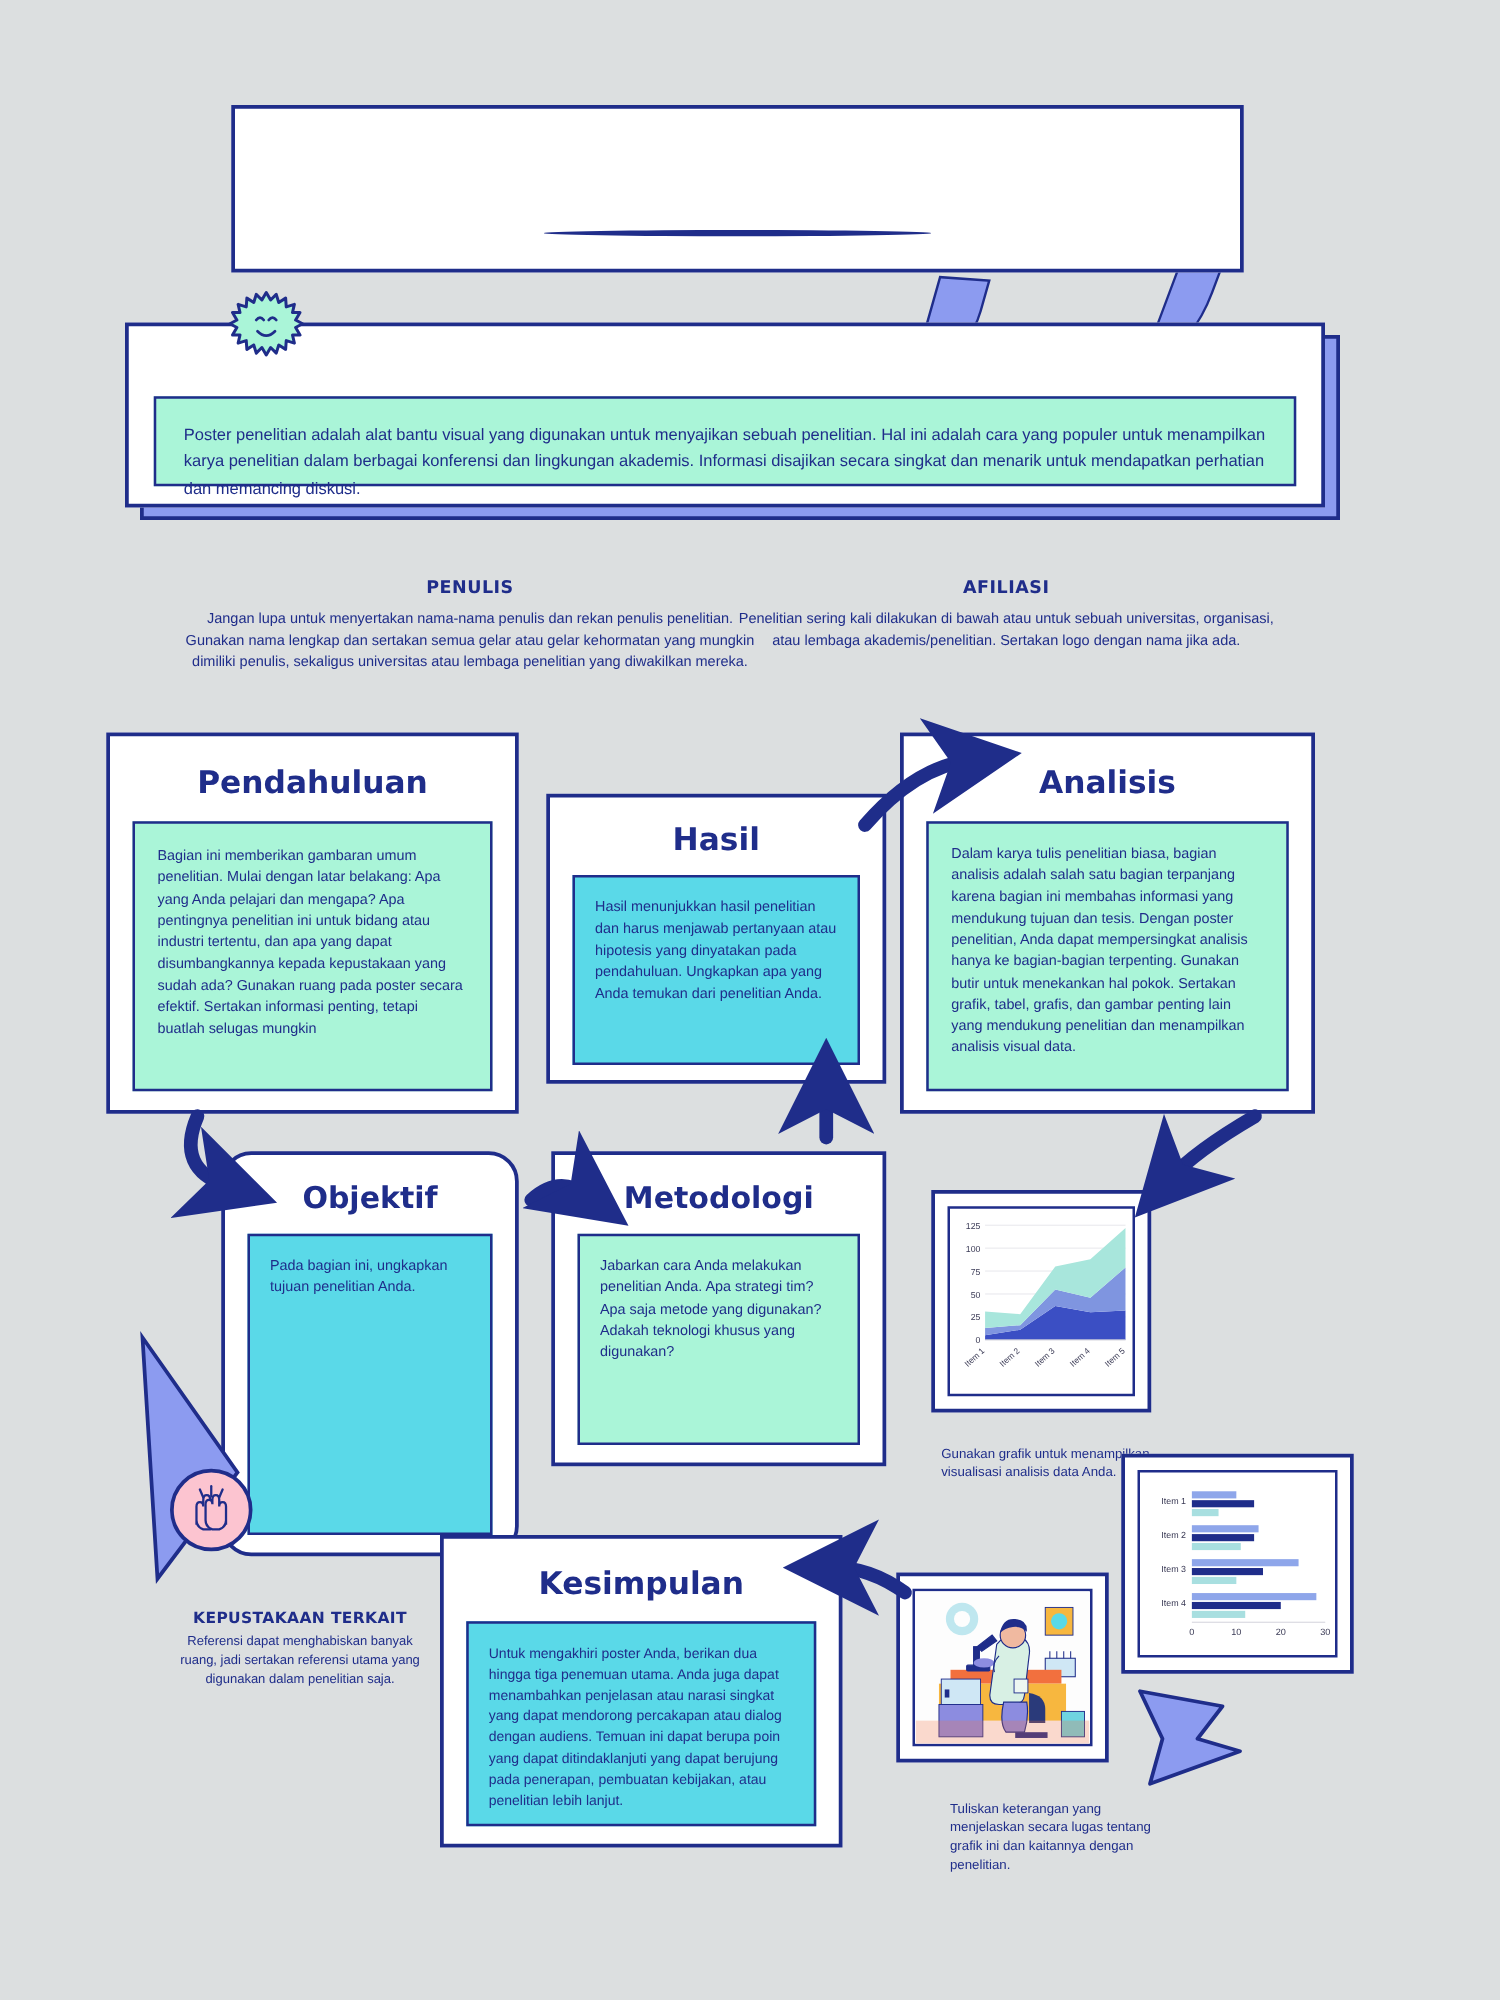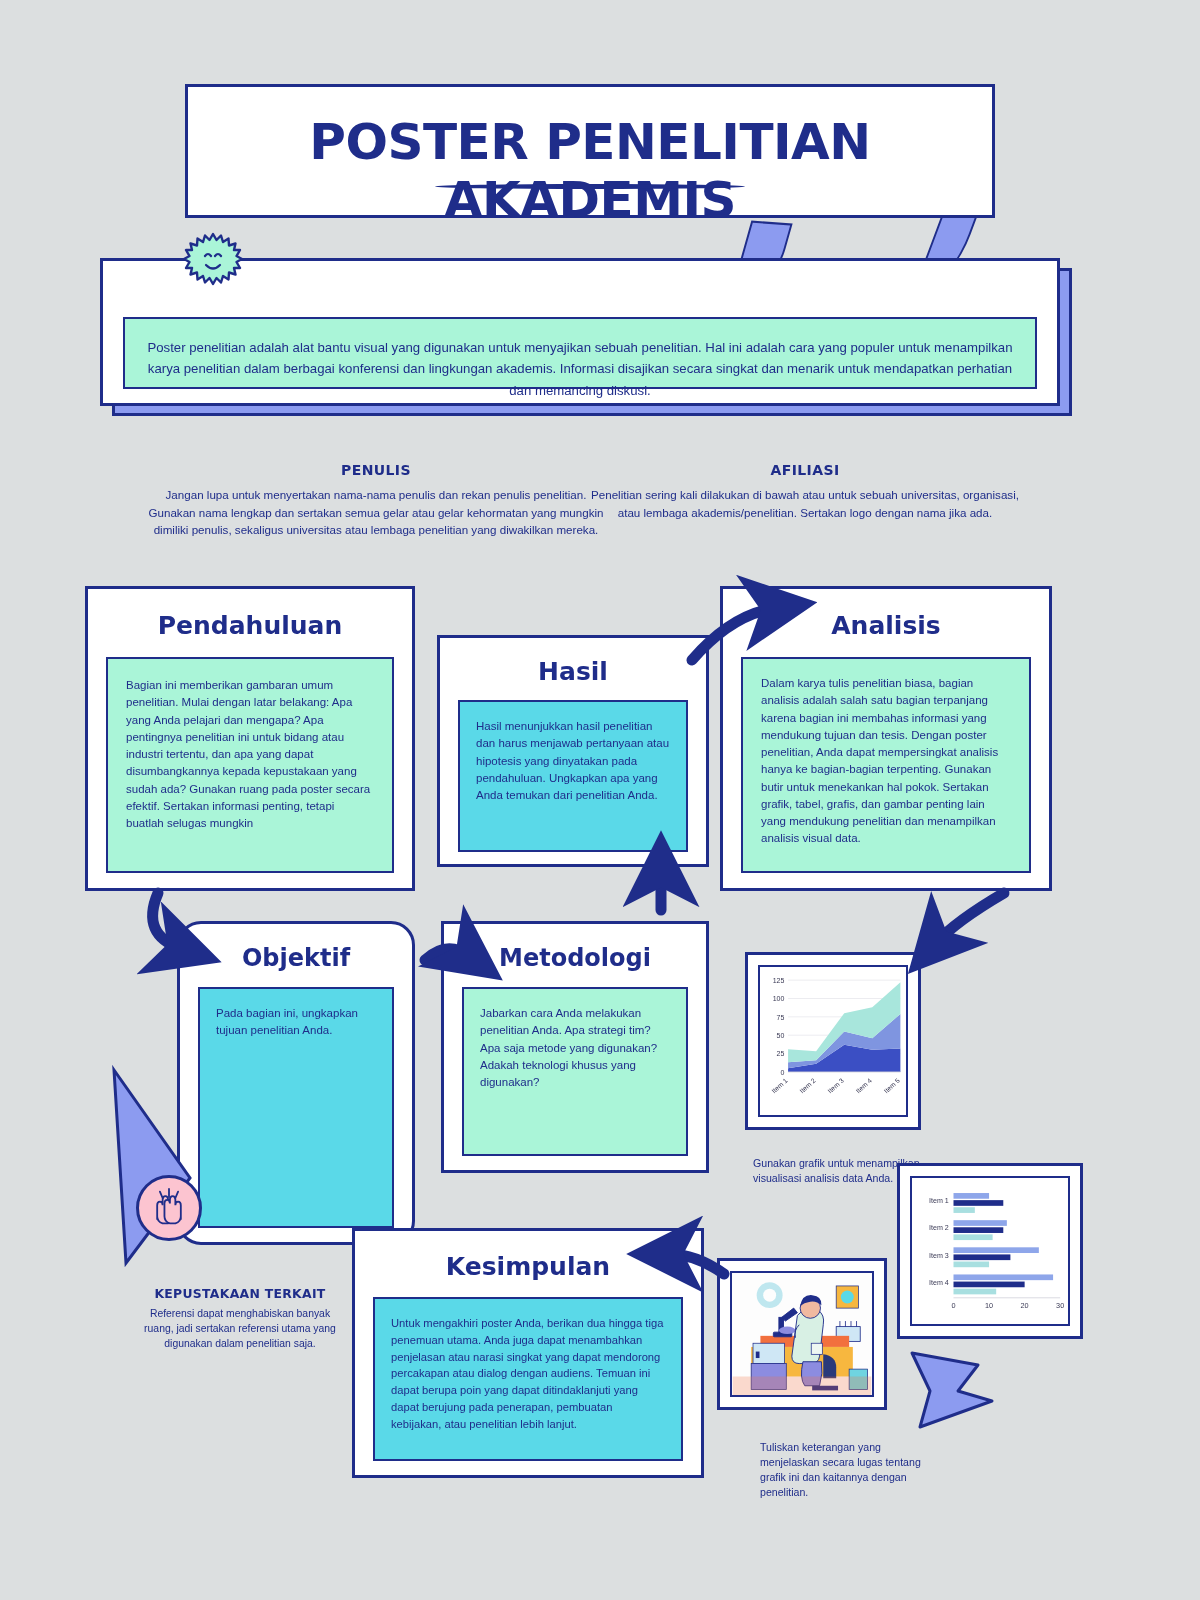--- a/index.html
+++ b/index.html
@@ -44,21 +44,21 @@
     border-radius: 0 0 60% 10%;
   }
 
   
   .intro-shadow {
     position: absolute; left: 112px; top: 268px; width: 960px; height: 148px;
     background: #8c9bf0; border: 3px solid #1f2d8a;
   }
   .intro-outer {
     position: absolute; left: 100px; top: 258px; width: 960px; height: 148px;
-    background: #ffffff; border: 3px solid #1f2d8a; text-align: center;
+    background: #ffffff; border: 3px solid #1f2d8a;
   }
   .intro-inner {
     position: absolute; left: 20px; top: 56px; right: 20px; bottom: 14px;
     background: #aaf5d8; border: 2px solid #1f2d8a;
     padding: 18px 22px;
   }
   .intro-text {
     font-size: 13.2px; line-height: 1.62; color: #1f2d8a;
   }
   .sun-icon { position: absolute; left: 182px; top: 230px; width: 62px; height: 62px; }
@@ -121,21 +121,21 @@
 
   
   .c-metodologi { left: 441px; top: 921px; width: 268px; height: 252px; }
   .c-metodologi .card-title { font-size: 24px; margin-top: 20px; }
   .c-metodologi .card-body {
     left: 18px; right: 18px; top: 63px; bottom: 14px;
     background: #aaf5d8; padding: 16px 16px; font-size: 11.5px;
   }
 
   
-  .c-kesimpulan { left: 352px; top: 1228px; width: 352px; height: 250px; }
+  .c-kesimpulan { left: 352px; top: 1228px; width: 322px; height: 250px; }
   .c-kesimpulan .card-title { font-size: 25px; margin-top: 21px; }
   .c-kesimpulan .card-body {
     left: 18px; right: 18px; top: 66px; bottom: 14px;
     background: #5ad9e8; padding: 16px 16px; font-size: 11.2px;
   }
 
   
   .panel {
     position: absolute; background: #ffffff; border: 3px solid #1f2d8a;
   }
@@ -173,21 +173,20 @@
 </style>
 </head>
 <body>
 
 <div class="poster">
 
   <div class="ribbon ribbon-a"></div>
   <div class="ribbon ribbon-b"></div>
 
   <div class="title-band">
-    <div class="title-text">POSTER PENELITIAN AKADEMIS</div>
     <div class="title-underline"></div>
   </div>
 
   <div class="intro-shadow"></div>
   <div class="intro-outer">
     <div class="intro-inner">
       <div class="intro-text">Poster penelitian adalah alat bantu visual yang digunakan untuk menyajikan sebuah penelitian. Hal ini adalah cara yang populer untuk menampilkan karya penelitian dalam berbagai konferensi dan lingkungan akademis. Informasi disajikan secara singkat dan menarik untuk mendapatkan perhatian dan memancing diskusi.</div>
     </div>
   </div>
 

